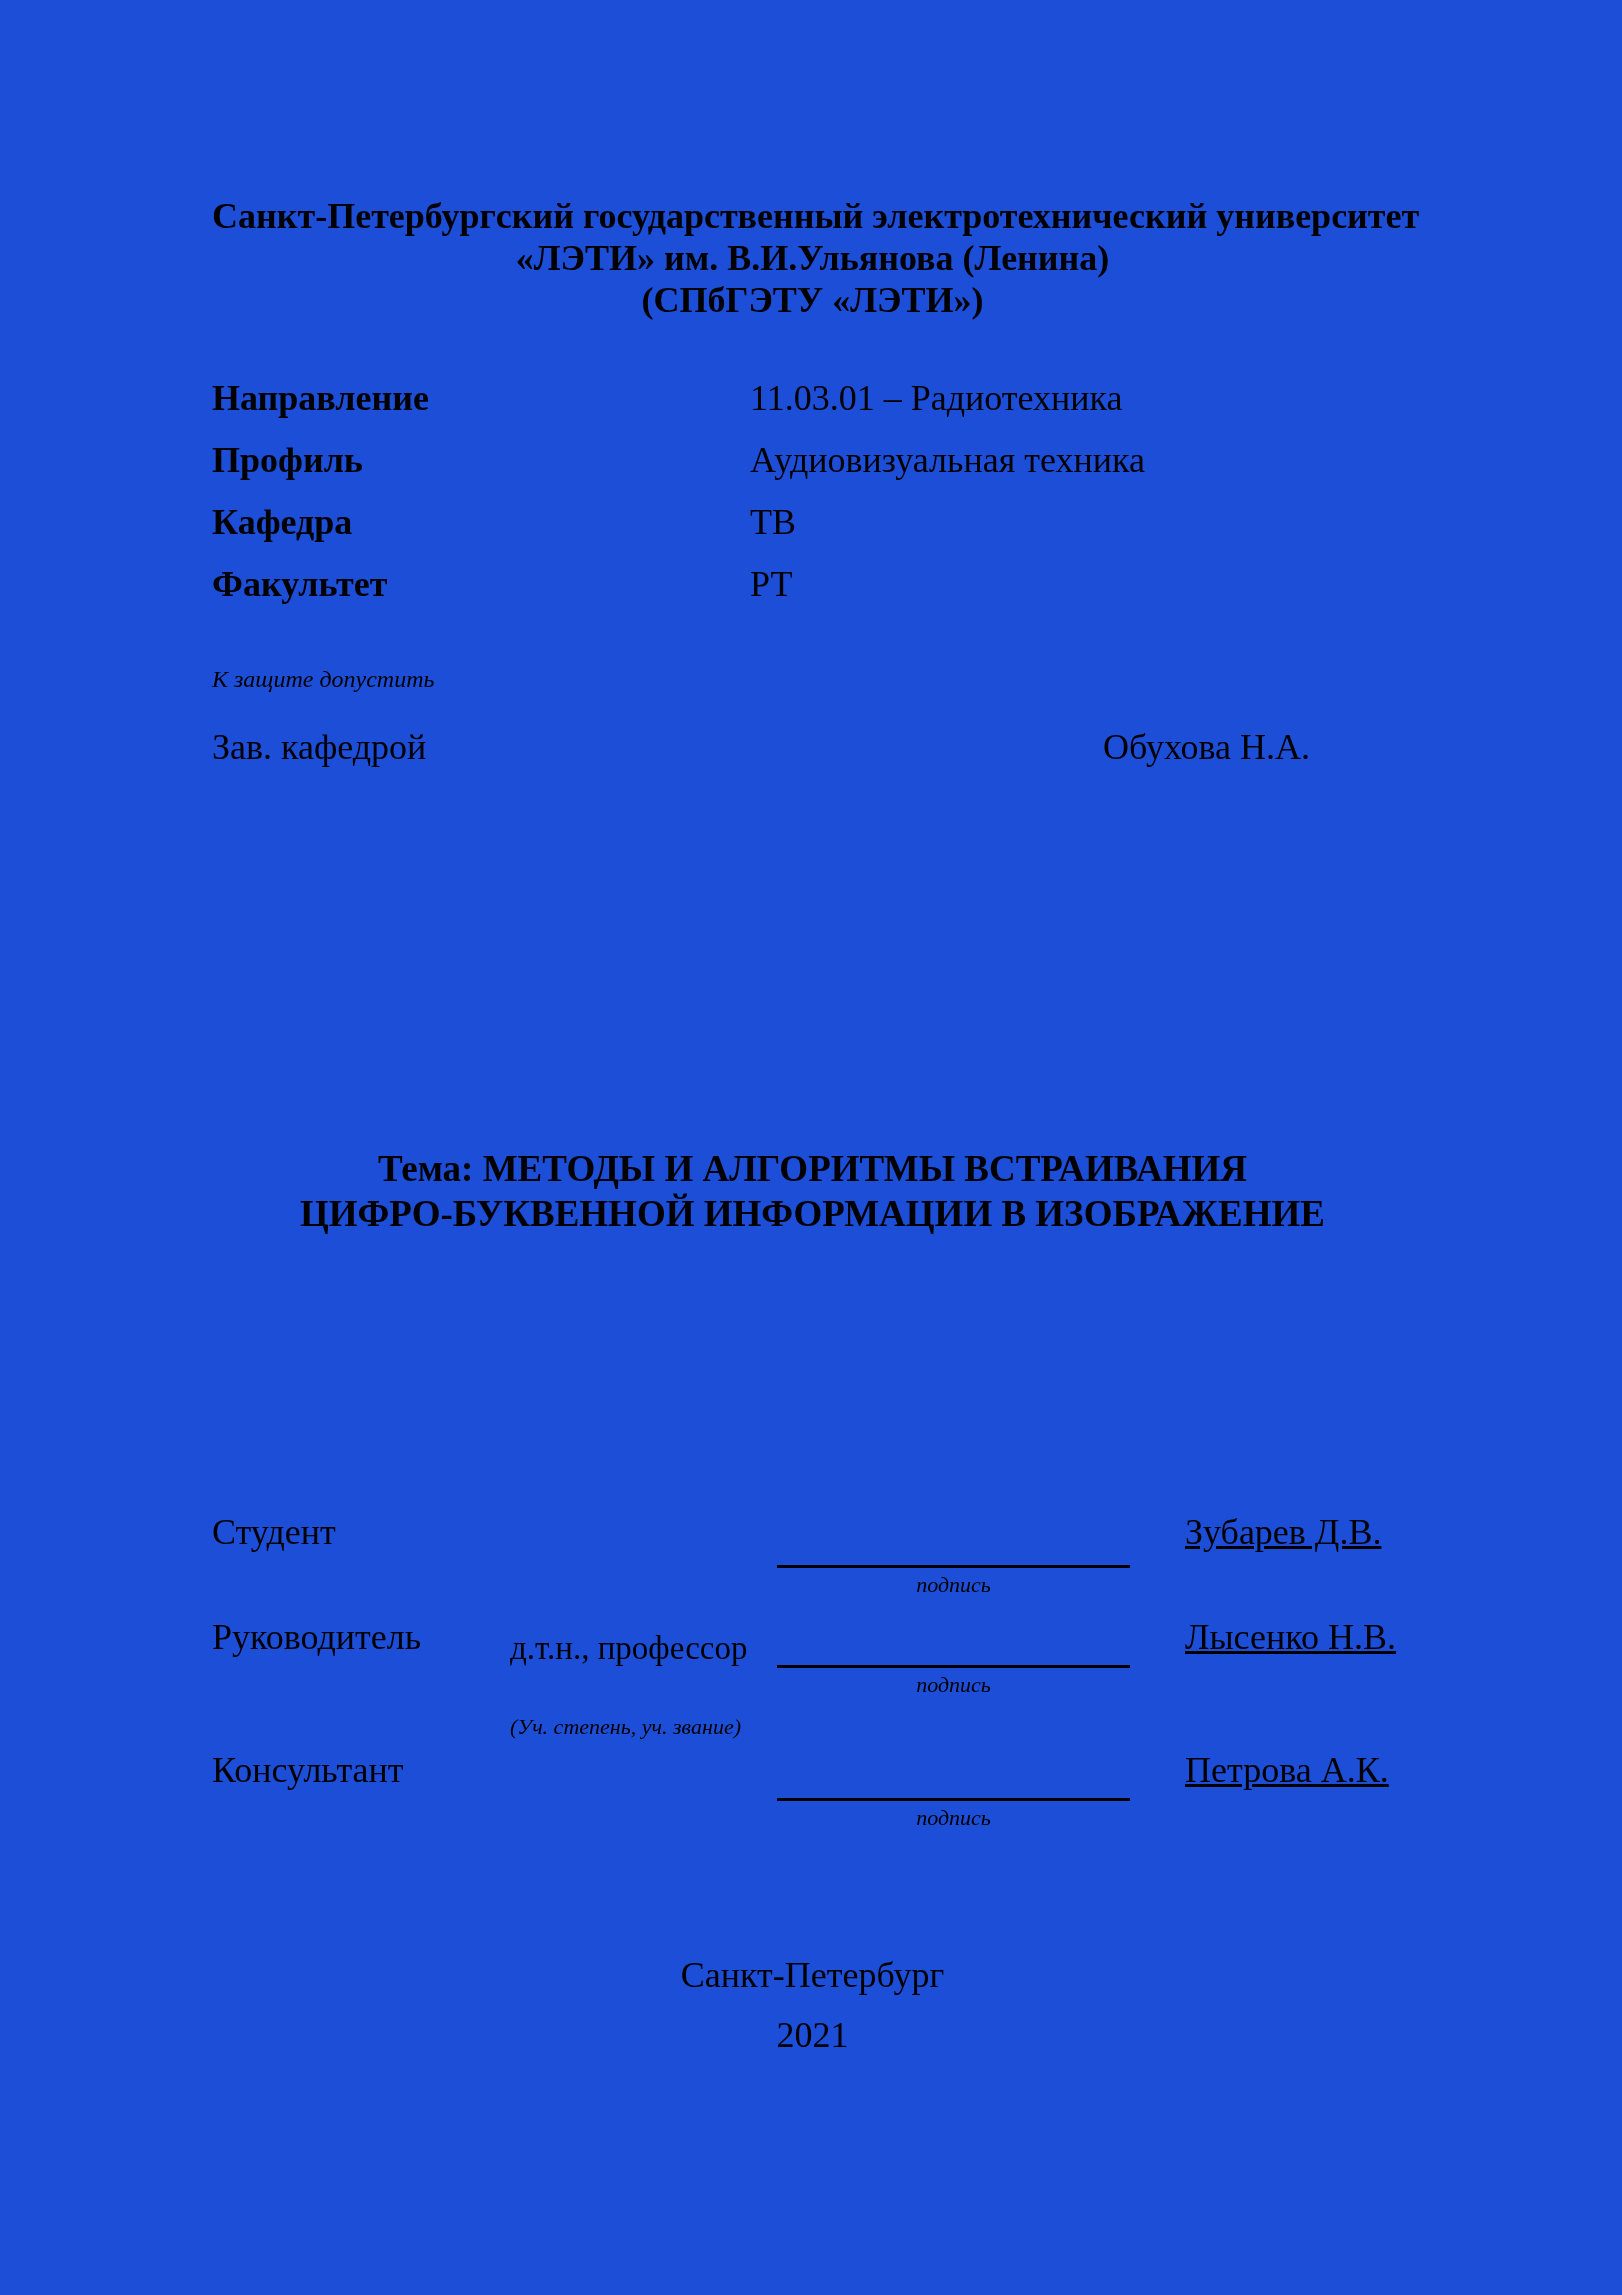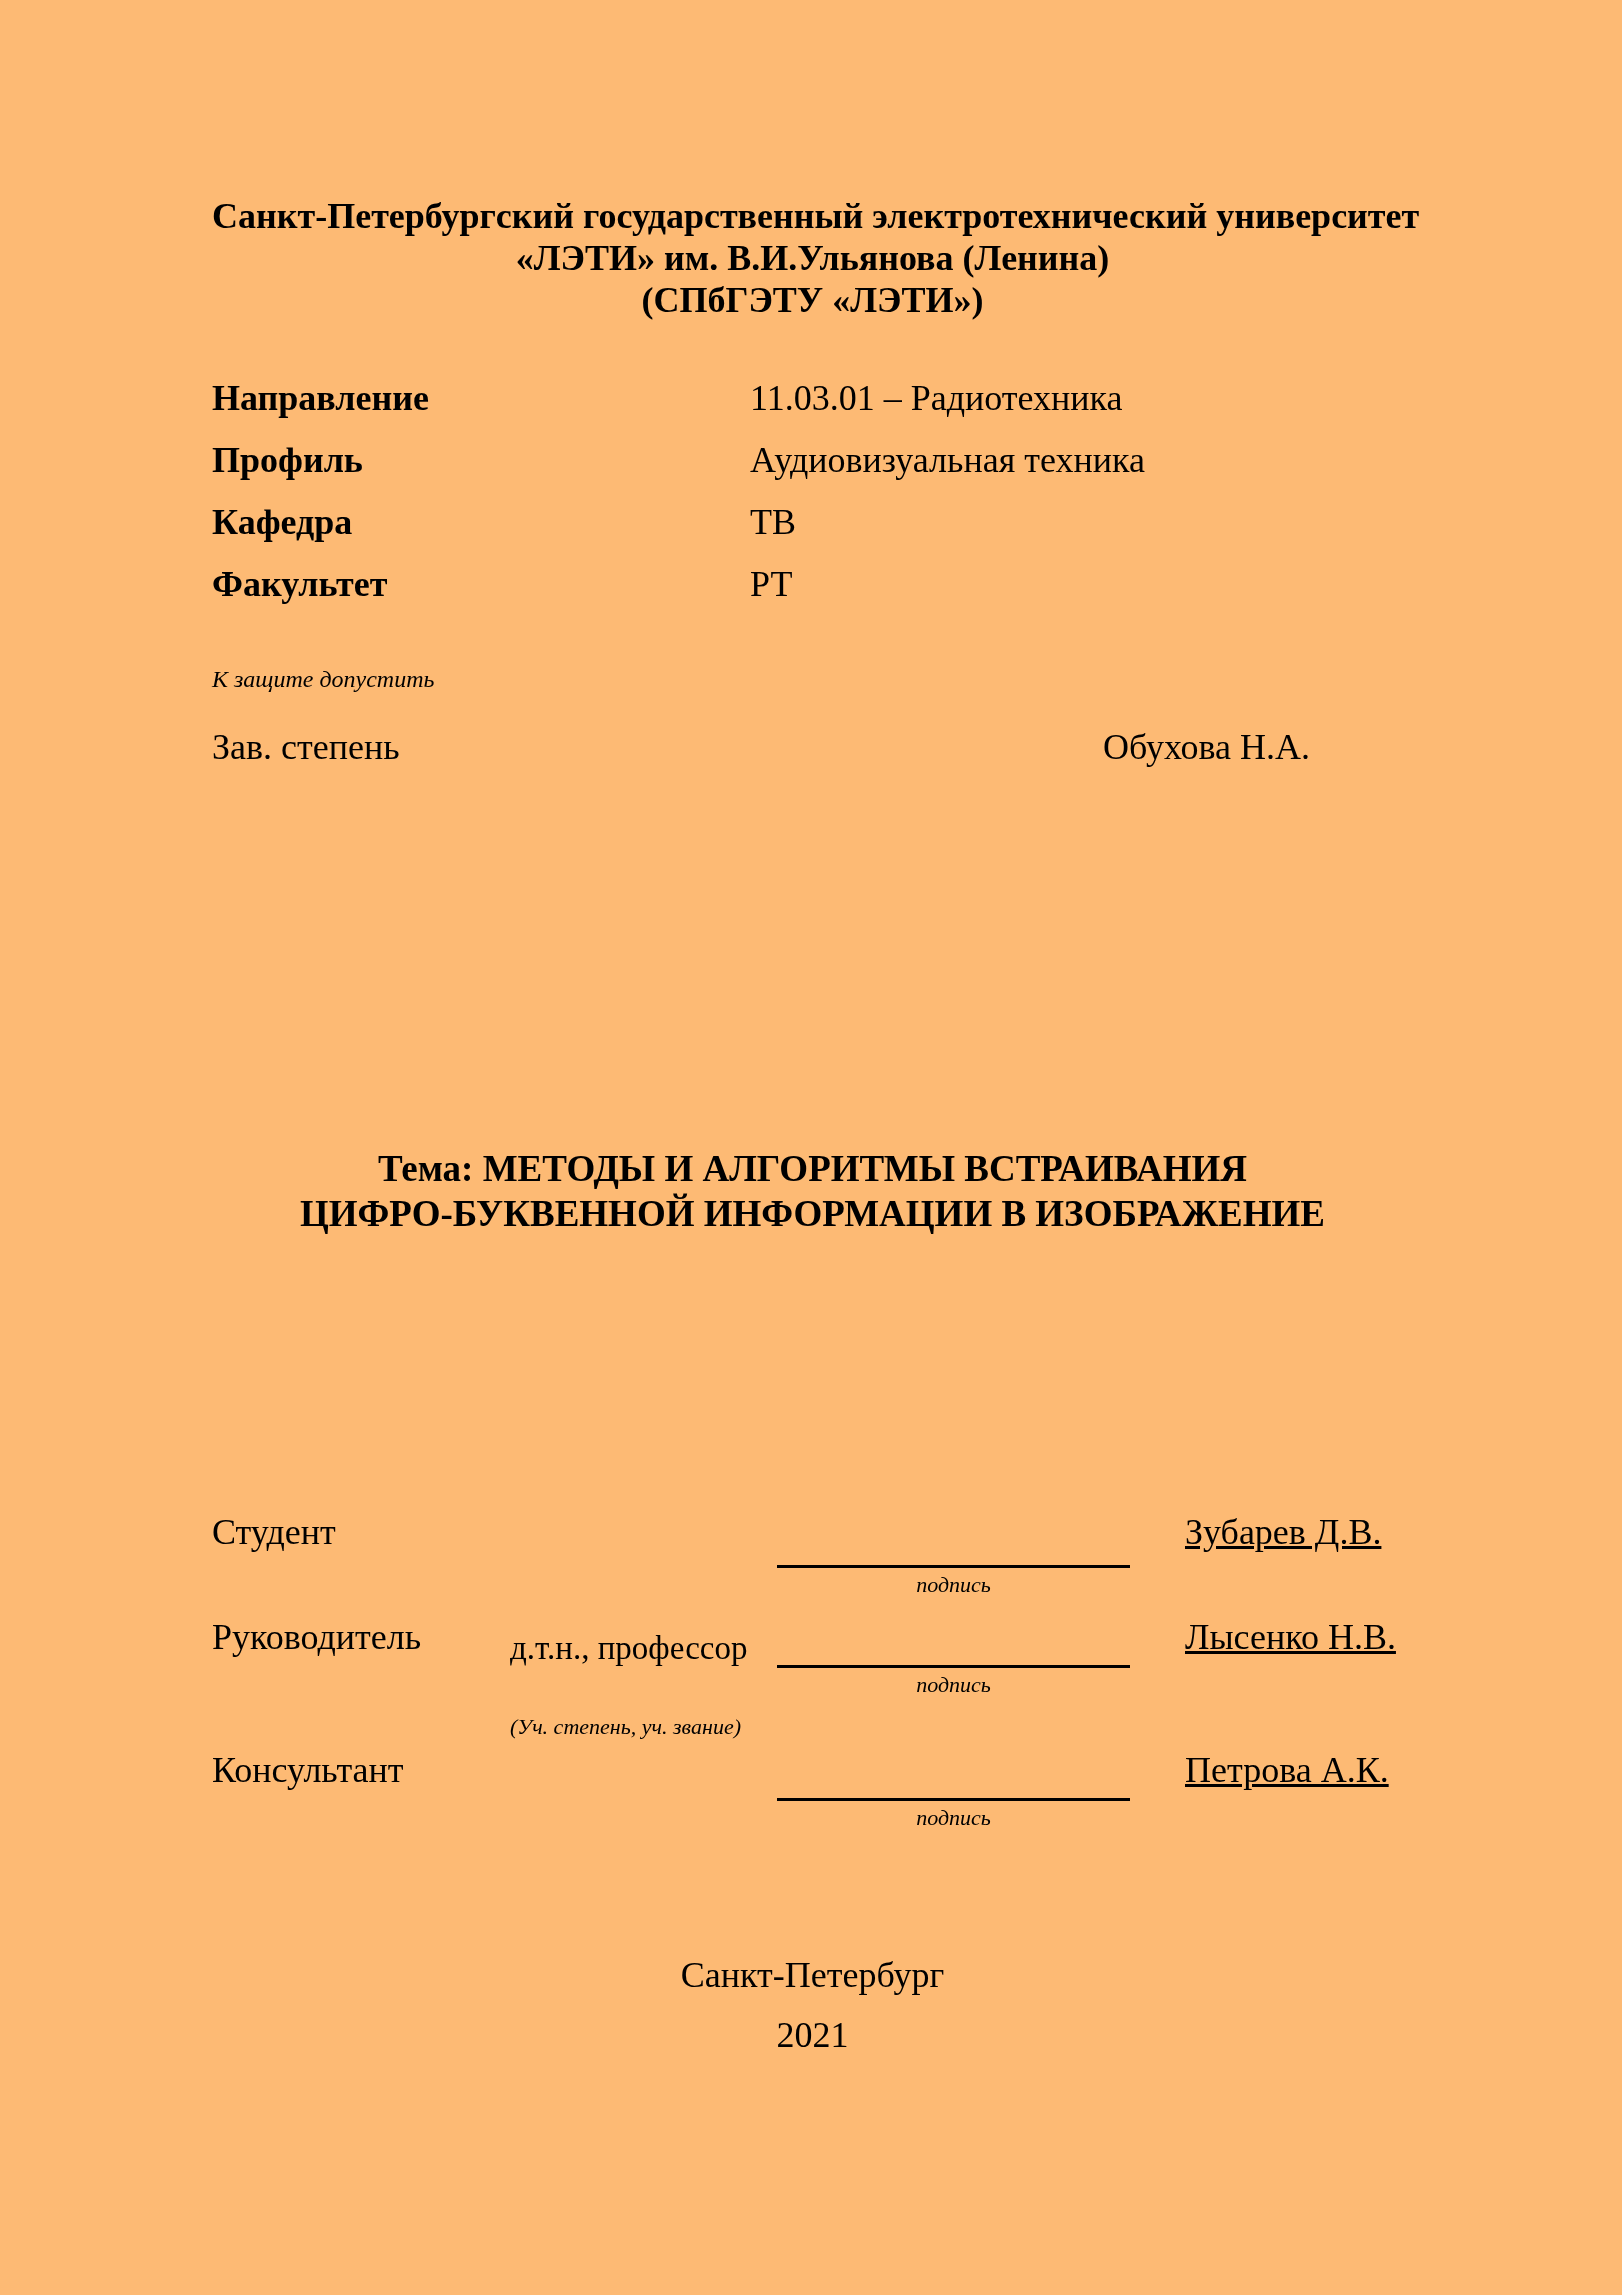--- a/index.html
+++ b/index.html
@@ -4,21 +4,21 @@
 <style>
   html, body {
     margin: 0;
     padding: 0;
     background: #ffffff;
   }
   .page {
     position: relative;
     width: 1623px;
     height: 2295px;
-    background: #fdba74;
+    background: #1d4ed8;
     color: #000000;
     font-family: "Liberation Serif", "DejaVu Serif", serif;
     overflow: hidden;
   }
   .content {
     position: absolute;
     left: 212px;
     width: 1201px;
   }
   
@@ -173,21 +173,21 @@
       <span class="field-label">Кафедра</span><span class="field-value">ТВ</span>
     </div>
     <div class="field-row">
       <span class="field-label">Факультет</span><span class="field-value">РТ</span>
     </div>
   </div>
 
   <div class="content admit-line" style="position:absolute;">К защите допустить</div>
 
   <div class="content head-row" style="position:absolute;">
-    <span class="head-label">Зав. степень</span>
+    <span class="head-label">Зав. кафедрой</span>
     <span class="head-name">Обухова Н.А.</span>
   </div>
 
 
   <div class="content theme" style="position:absolute;">
     <div>Тема: МЕТОДЫ И АЛГОРИТМЫ ВСТРАИВАНИЯ</div>
     <div>ЦИФРО-БУКВЕННОЙ ИНФОРМАЦИИ В ИЗОБРАЖЕНИЕ</div>
   </div>
 
   <div class="sig-row" id="sig-student">

